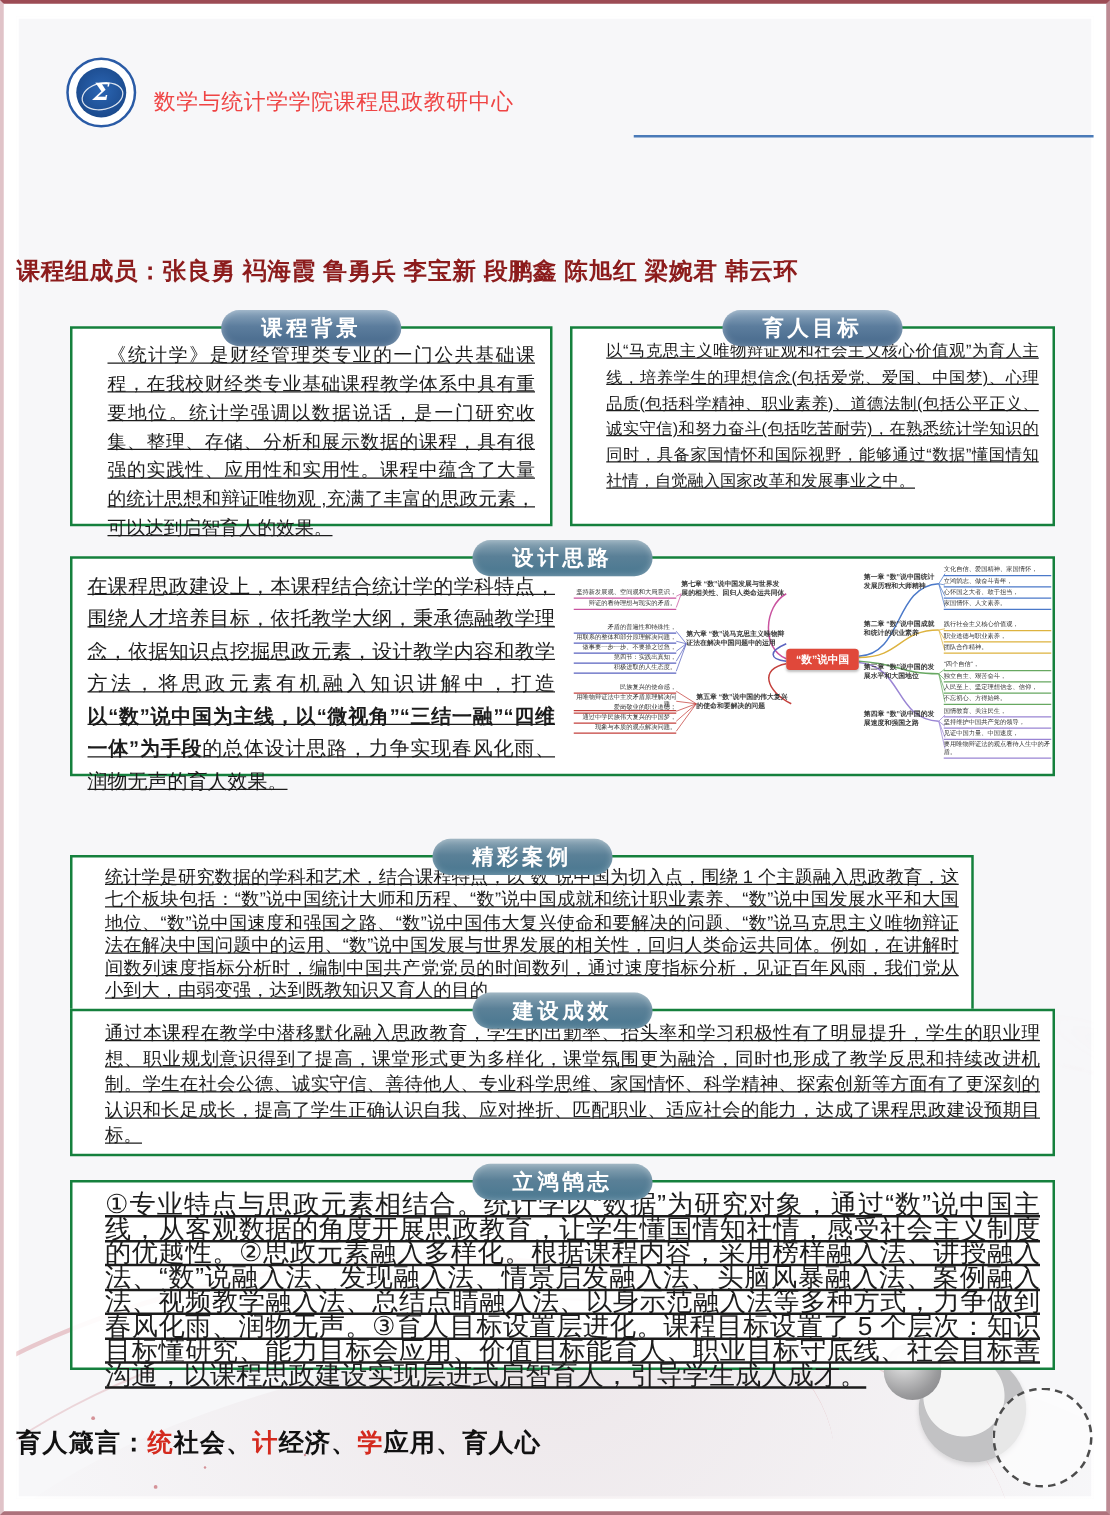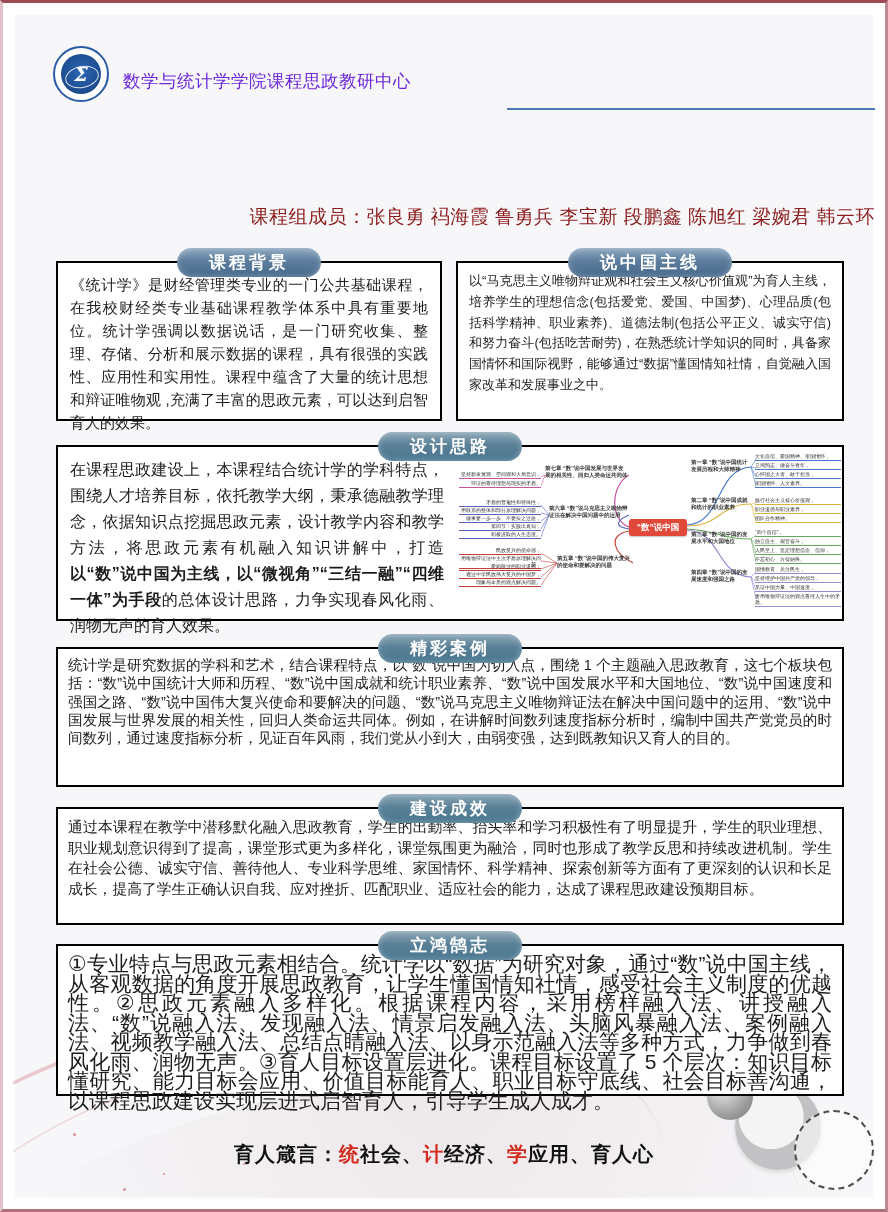--- a/index.html
+++ b/index.html
@@ -39,49 +39,49 @@
     border:2px dashed #4c4c4c; background:rgba(255,255,255,.6);}
   
   .logo{position:absolute; left:40px; top:33px; width:56px; height:56px; border-radius:50%;
     background:#fff; border:2px solid #2a5ba6; box-sizing:border-box;}
   .logo .inner{position:absolute; left:6px; top:6px; width:40px; height:40px; border-radius:50%;
     background:radial-gradient(circle at 50% 45%, #2b66b4, #16407e); color:#fff;
     display:flex; align-items:center; justify-content:center;
     font-family:"DejaVu Serif",serif; font-style:italic; font-weight:bold; font-size:19px;}
   .logo .inner:after{content:""; position:absolute; left:4px; top:12px; width:32px; height:20px;
     border:1px solid rgba(255,255,255,.85); border-radius:50%; transform:rotate(-12deg);}
-  .org-title{position:absolute; left:110px; top:56px; font-size:17.5px; color:#6d28d9; letter-spacing:.5px;}
+  .org-title{position:absolute; left:110px; top:56px; font-size:17.5px; color:#ef4444; letter-spacing:.5px;}
   .banner{position:absolute; left:504px; top:14px; width:358px; height:72px;
     background:linear-gradient(180deg,#40597f,#35507a); color:#fff;
     display:flex; align-items:center; justify-content:center;
     font-size:28px; font-weight:900; letter-spacing:1px;
     box-shadow:6px 6px 0 -2px #2e3f5c;}
   .banner .gold{color:#e9c964;}
   .banner-underline{position:absolute; left:494px; top:95px; width:368px; height:2px; background:#4a7ab8;}
   
   .poster-title{position:absolute; left:0; top:136px; width:100%; text-align:center;
     font-size:29px; font-weight:900; color:#101010; letter-spacing:1px;}
-  .members{position:absolute; left:0; top:191px; width:100%; text-align:right;
-    font-size:19px; font-weight:400; color:#8c1c1c; letter-spacing:.5px;}
-  
-  .sec{position:absolute; box-sizing:border-box; background:#fff; border:2px solid #000000;}
+  .members{position:absolute; left:0; top:191px; width:100%; text-align:left;
+    font-size:19px; font-weight:700; color:#8c1c1c; letter-spacing:.5px;}
+  
+  .sec{position:absolute; box-sizing:border-box; background:#fff; border:2px solid #15803d;padding-left:16px;}
   .pill{position:absolute; top:-15px; left:50%; transform:translateX(-50%);
     padding:3px 32px; border-radius:16px; white-space:nowrap;
     color:#fff; font-size:17px; font-weight:800; letter-spacing:3px;
     background:linear-gradient(180deg,#8fa9c0 0%,#5c7d9d 45%,#46688b 100%);
     box-shadow:inset 0 0 6px rgba(255,255,255,.35);}
   .pill.teal{background:linear-gradient(180deg,#8fa9b8 0%,#5a8097 45%,#487790 100%);}
-  .sec .body{color:#1c1c1c; text-align:justify;}
+  .sec .body{color:#1c1c1c; text-align:justify;text-decoration:underline;}
   #box-bg{left:43px; top:248px; width:386px; height:160px;}
   #box-bg .body{padding:10px 12px; font-size:15px; line-height:23px;}
   #box-goal{left:443px; top:248px; width:388px; height:160px;}
   #box-goal .body{padding:8px 11px; font-size:13px; line-height:20.8px;}
   #box-design{left:43px; top:432px; width:788px; height:176px;}
   #box-design .body{position:absolute; left:0; top:0; width:392px; padding:10px 6px 8px 12px; box-sizing:border-box; font-size:16px; line-height:26px;}
-  #box-cases{left:43px; top:634px; width:788px; height:140px;}
+  #box-cases{left:43px; top:671px; width:723px; height:140px;}
   #box-cases .body{padding:7px 10px; font-size:14.6px; line-height:18.3px;}
   #box-effect{left:43px; top:794px; width:788px; height:118px;}
   #box-effect .body{padding:8px 10px; font-size:14.8px; line-height:20.5px;}
   #box-feat{left:43px; top:931px; width:788px; height:152px; background:rgba(255,255,255,.92);}
   #box-feat .body{padding:8px 10px; font-size:21px; line-height:19.5px;}
   .bold{font-weight:900;}
   
   .mindmap{position:absolute; left:395px; top:4px; width:390px; height:166px;}
   .mindmap svg{position:absolute; inset:0;}
   .mm-center{position:absolute; left:176px; top:68px; width:58px; height:17px;
@@ -89,21 +89,21 @@
     display:flex; align-items:center; justify-content:center; box-shadow:0 1px 2px rgba(0,0,0,.25);}
   .mm-label{position:absolute; font-size:5.5px; font-weight:bold; color:#3a3a3a; line-height:7px;}
   .mm-leaf{position:absolute; font-size:5px; color:#333; line-height:6px; padding-bottom:1px;}
   .mm-leaf.rt{left:302px; width:86px; text-align:left;}
   .mm-leaf.lf{left:6px; width:82px; text-align:right;}
   .u-b1{border-bottom:1px solid #4b79c9;} .u-b2{border-bottom:1px solid #ddb33f;}
   .u-b3{border-bottom:1px solid #67a861;} .u-b4{border-bottom:1px solid #9a85d4;}
   .u-b5{border-bottom:1px solid #c4403c;} .u-b6{border-bottom:1px solid #5a63c0;}
   .u-b7{border-bottom:1px solid #c9539f;}
   
-  .motto{position:absolute; left:0; top:1128px; width:100%; text-align:center;
+  .motto{position:absolute; left:0; top:1128px; width:100%; 
     font-size:20px; font-weight:900; color:#111; letter-spacing:1px;}
   .motto .red{color:#d42a1e;}
 </style>
 </head>
 <body>
 
 <div class="frame"></div>
 <div class="page">
 
   <div class="ribbon r3"></div>
@@ -125,21 +125,21 @@
   <div class="org-title">数学与统计学学院课程思政教研中心</div>
   <div class="banner-underline"></div>
 
   <div class="members">课程组成员：张良勇 祃海霞 鲁勇兵 李宝新 段鹏鑫 陈旭红 梁婉君 韩云环</div>
 
   <div class="sec" id="box-bg">
     <div class="pill">课程背景</div>
     <div class="body">《统计学》是财经管理类专业的一门公共基础课程，在我校财经类专业基础课程教学体系中具有重要地位。统计学强调以数据说话，是一门研究收集、整理、存储、分析和展示数据的课程，具有很强的实践性、应用性和实用性。课程中蕴含了大量的统计思想和辩证唯物观 ,充满了丰富的思政元素，可以达到启智育人的效果。</div>
   </div>
   <div class="sec" id="box-goal">
-    <div class="pill">说中国主线</div>
+    <div class="pill">育人目标</div>
     <div class="body">以“马克思主义唯物辩证观和社会主义核心价值观”为育人主线，培养学生的理想信念(包括爱党、爱国、中国梦)、心理品质(包括科学精神、职业素养)、道德法制(包括公平正义、诚实守信)和努力奋斗(包括吃苦耐劳)，在熟悉统计学知识的同时，具备家国情怀和国际视野，能够通过“数据”懂国情知社情，自觉融入国家改革和发展事业之中。</div>
   </div>
 
   <div class="sec" id="box-design">
     <div class="pill teal">设计思路</div>
     <div class="body"><span>在课程思政建设上，本课程结合统计学的学科特点，围绕人才培养目标，依托教学大纲，秉承德融教学理念，依据知识点挖掘思政元素，设计教学内容和教学方法，将思政元素有机融入知识讲解中，打造</span><span class="bold">以“数”说中国为主线，以“微视角”“三结一融”“四维一体”为手段</span><span>的总体设计思路，力争实现春风化雨、润物无声的育人效果。</span></div>
 
     <div class="mindmap">
       <svg viewBox="0 0 390 166">
 

